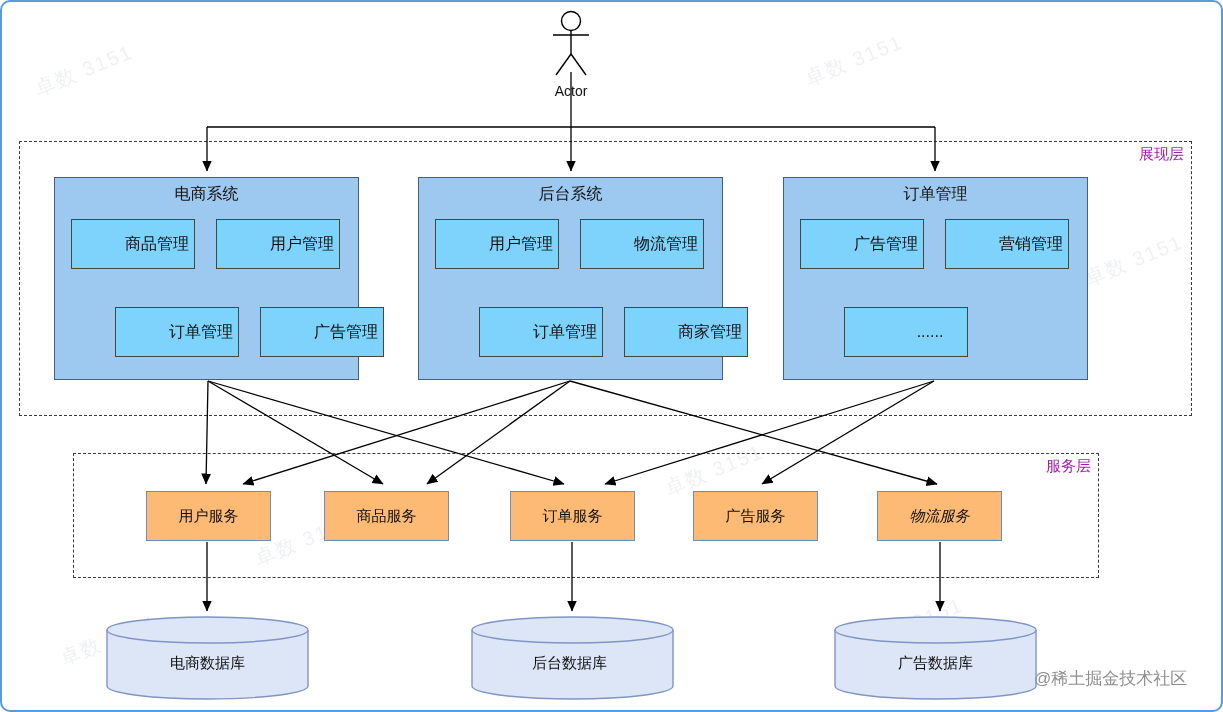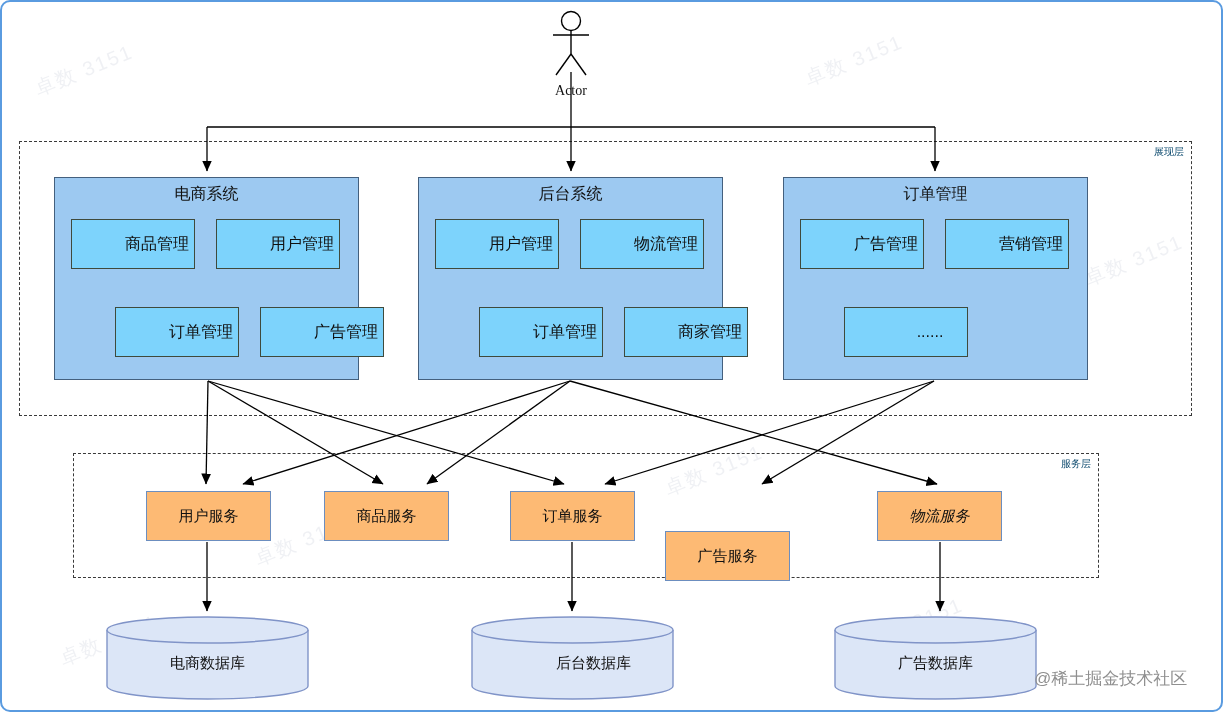--- a/index.html
+++ b/index.html
@@ -1,31 +1,31 @@
 <!DOCTYPE html>
 <html><head>
 <meta charset="utf-8">
 <style>
   html,body{margin:0;padding:0;background:#fff;}
   #canvas{position:relative;width:1223px;height:712px;background:#fff;
           border:2px solid #5a9be0;border-radius:10px;box-sizing:border-box;overflow:hidden;
           font-family:"Liberation Sans",sans-serif;color:#111;}
   svg{position:absolute;left:0;top:0;pointer-events:none;}
   .layer{position:absolute;border:1px dashed #3a3a3a;box-sizing:border-box;}
-  .layer-label{position:absolute;top:3px;right:7px;font-size:10px;color:#0c4a6e;}
+  .layer-label{position:absolute;top:3px;right:7px;font-size:15px;color:#a21caf;}
   .sysbox{position:absolute;width:305px;height:203px;top:175px;background:#9dc9f1;
           border:1px solid #44607e;box-sizing:border-box;}
   .systitle{position:absolute;top:6px;left:0;width:100%;text-align:center;font-size:16px;}
   .module{position:absolute;width:124px;height:50px;background:#7dd3fc;border:1px solid #3f4a3c;
           box-sizing:border-box;display:flex;align-items:center;justify-content:center;font-size:16px;padding-left:48px;}
   .m-c1{left:16px;} .m-c2{left:161px;} .m-r1{top:41px;} .m-r2{top:129px;margin-left:44px;}
   .svc{position:absolute;top:489px;width:125px;height:50px;background:#fdba74;border:1px solid #6c8ebf;
        box-sizing:border-box;display:flex;align-items:center;justify-content:center;font-size:15px;}
   .dblabel{position:absolute;top:652px;width:201px;text-align:center;font-size:15px;}
-  .actor-label{position:absolute;left:529px;top:81px;width:80px;text-align:center;font-size:14px;font-family:Liberation Serif, serif;}
+  .actor-label{position:absolute;left:529px;top:81px;width:80px;text-align:center;font-size:14px;}
   .wm{position:absolute;font-size:20px;color:#6b7a99;opacity:0.10;transform:rotate(-22deg);
       white-space:nowrap;letter-spacing:2px;}
   .credit{position:absolute;left:1032px;top:665px;font-size:17px;color:#8f8f8f;}
 </style>
 </head>
 <body>
 
 <div id="canvas">
 
   <span class="wm" style="left:30px;top:55px;">卓数 3151</span>
@@ -120,21 +120,21 @@
   <div class="sysbox" style="left:781px;">
     <div class="systitle">订单管理</div>
     <div class="module m-c1 m-r1">广告管理</div>
     <div class="module m-c2 m-r1">营销管理</div>
     <div class="module m-c1 m-r2">......</div>
   </div>
 
   <div class="svc" style="left:144px;">用户服务</div>
   <div class="svc" style="left:322px;">商品服务</div>
   <div class="svc" style="left:508px;">订单服务</div>
-  <div class="svc" style="left:663px;margin-top:40px;">广告服务</div>
+  <div class="svc" style="left:691px;">广告服务</div>
   <div class="svc" style="left:875px;font-style:italic;">物流服务</div>
 
   <div class="dblabel" style="left:105px;">电商数据库</div>
-  <div class="dblabel" style="left:470px;padding-left:21px;">后台数据库</div>
+  <div class="dblabel" style="left:446px;padding-left:21px;">后台数据库</div>
   <div class="dblabel" style="left:833px;">广告数据库</div>
 
   <div class="credit">@稀土掘金技术社区</div>
 </div>
 
 </body></html>

